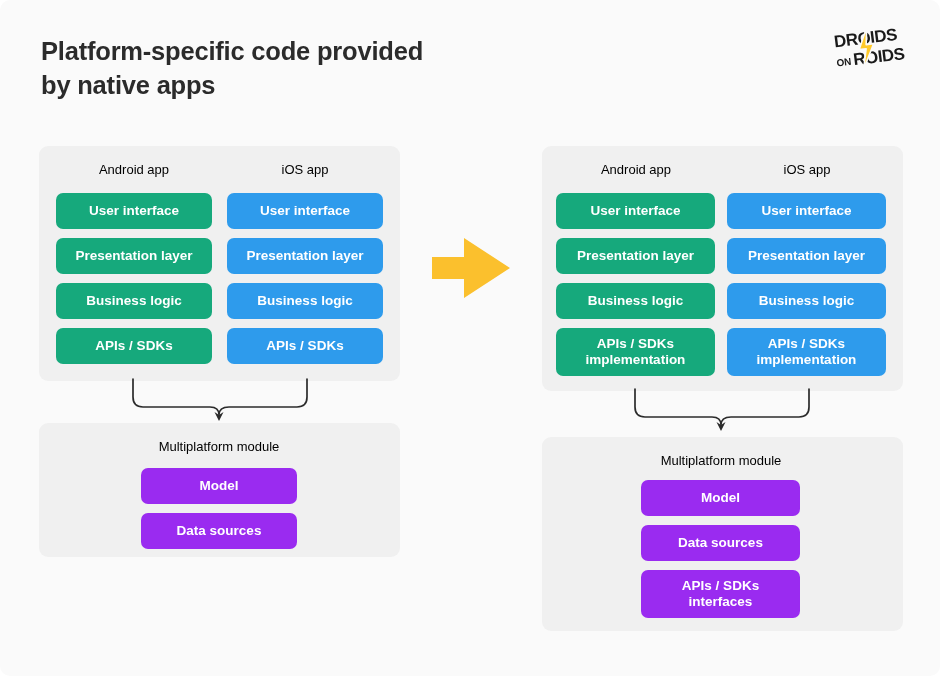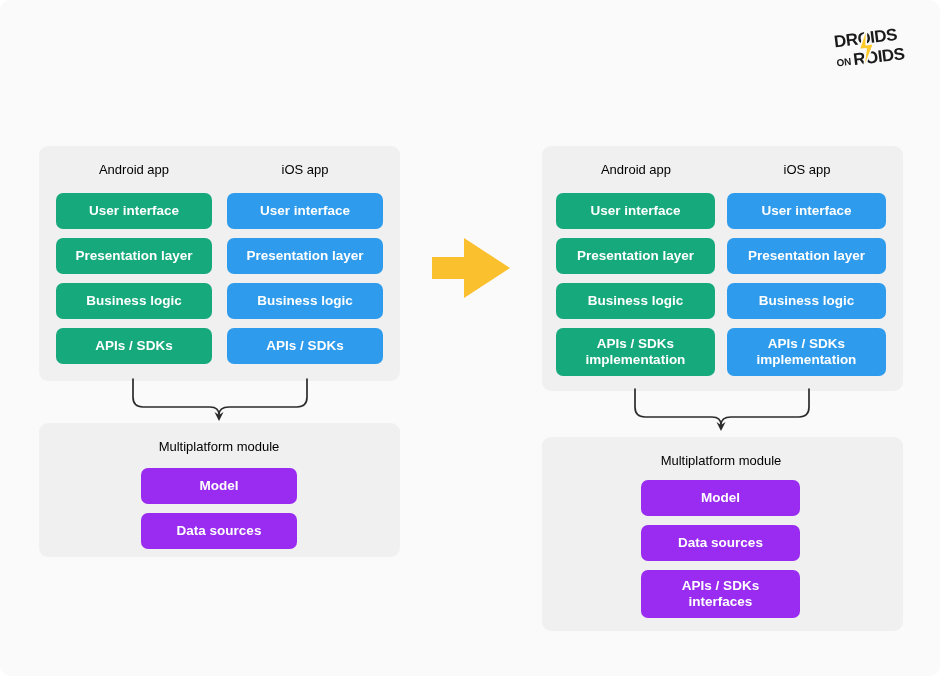--- a/index.html
+++ b/index.html
@@ -94,20 +94,22 @@
   .brace {
     position: absolute;
   }
   .brace svg { display: block; overflow: visible; }
 </style>
 </head>
 <body>
 
 <div id="page">
 
+  <div id="page-title">Platform-specific code provided
+by native apps</div>
 
   <div id="logo">
     <svg width="78" height="46" viewBox="0 0 78 46" xmlns="http://www.w3.org/2000/svg">
       <g transform="rotate(-7 39 23)">
         <text x="2" y="19" font-family="'Liberation Sans', sans-serif" font-size="17" font-weight="bold" fill="#1a1a1a" letter-spacing="-0.5">DROIDS</text>
         <text x="2" y="38" font-family="'Liberation Sans', sans-serif" font-size="10" font-weight="bold" fill="#1a1a1a" letter-spacing="-0.3">ON</text>
         <text x="19" y="39" font-family="'Liberation Sans', sans-serif" font-size="17" font-weight="bold" fill="#1a1a1a" letter-spacing="-0.5">ROIDS</text>
         <path d="M36 3 L26 24 L33 24 L28 44 L41 20 L33.5 20 Z" fill="#ffc929" stroke="#fafafa" stroke-width="1.6" stroke-linejoin="round"></path>
       </g>
     </svg>

